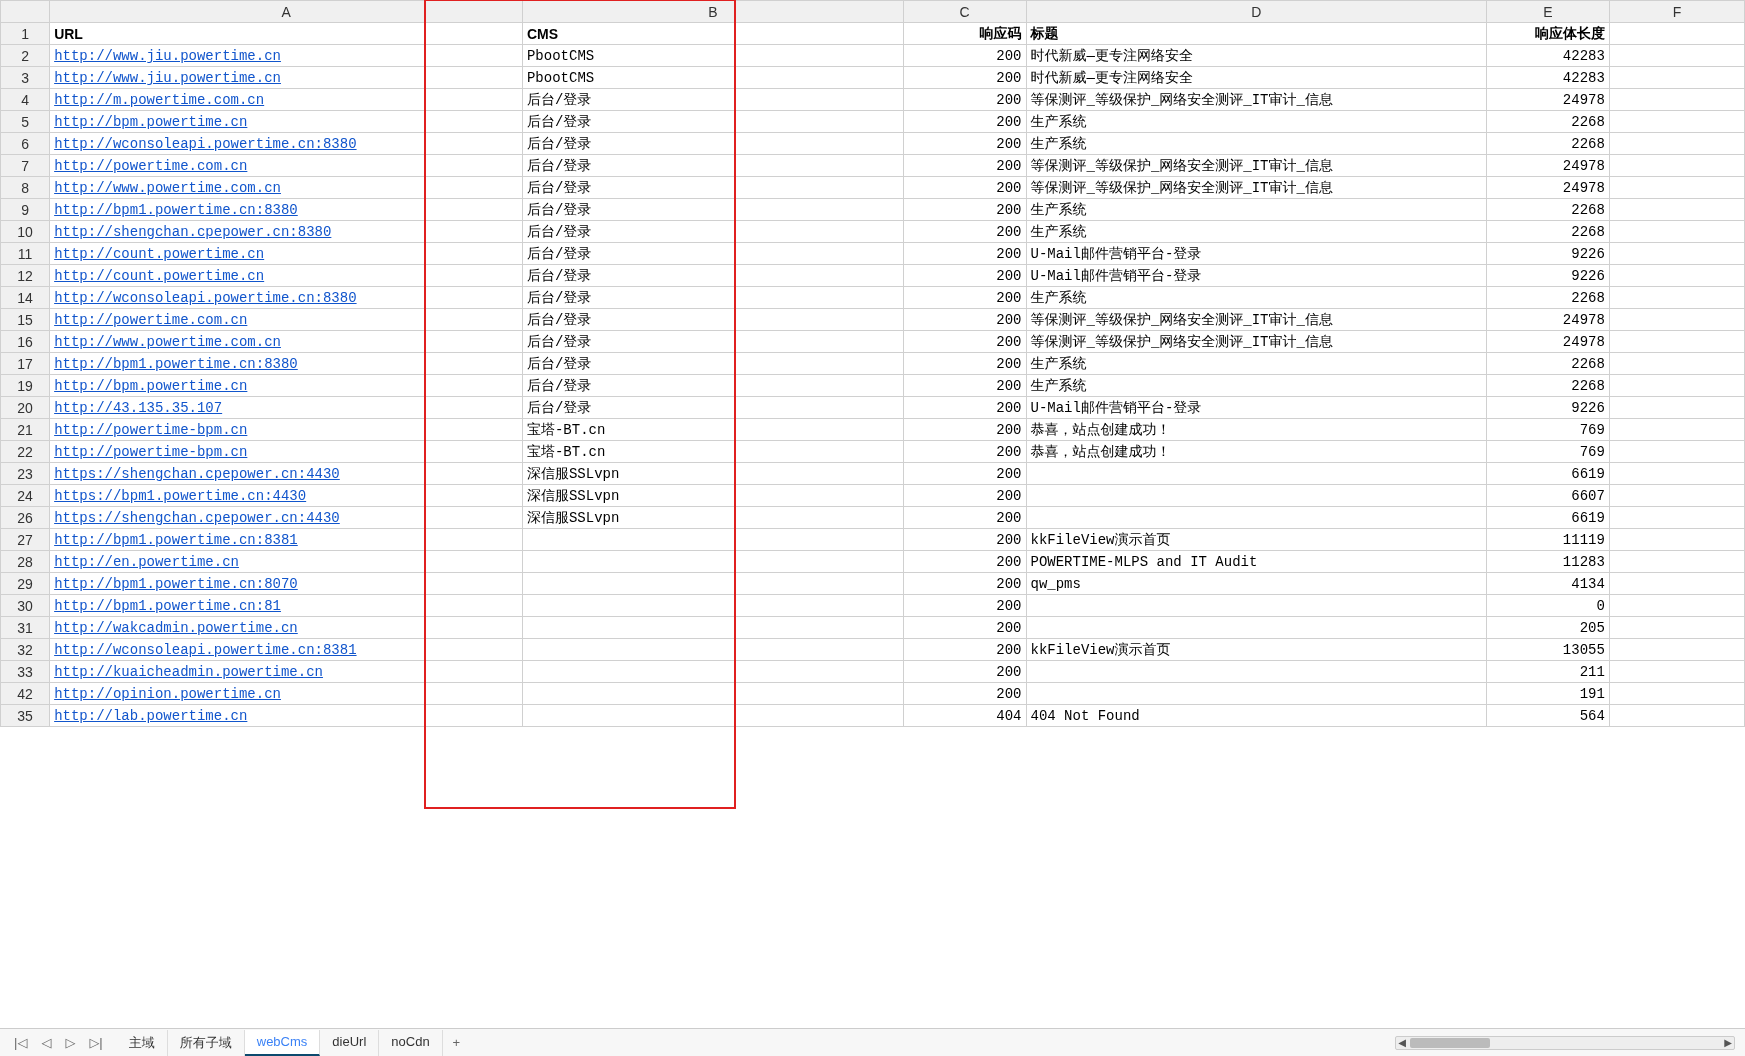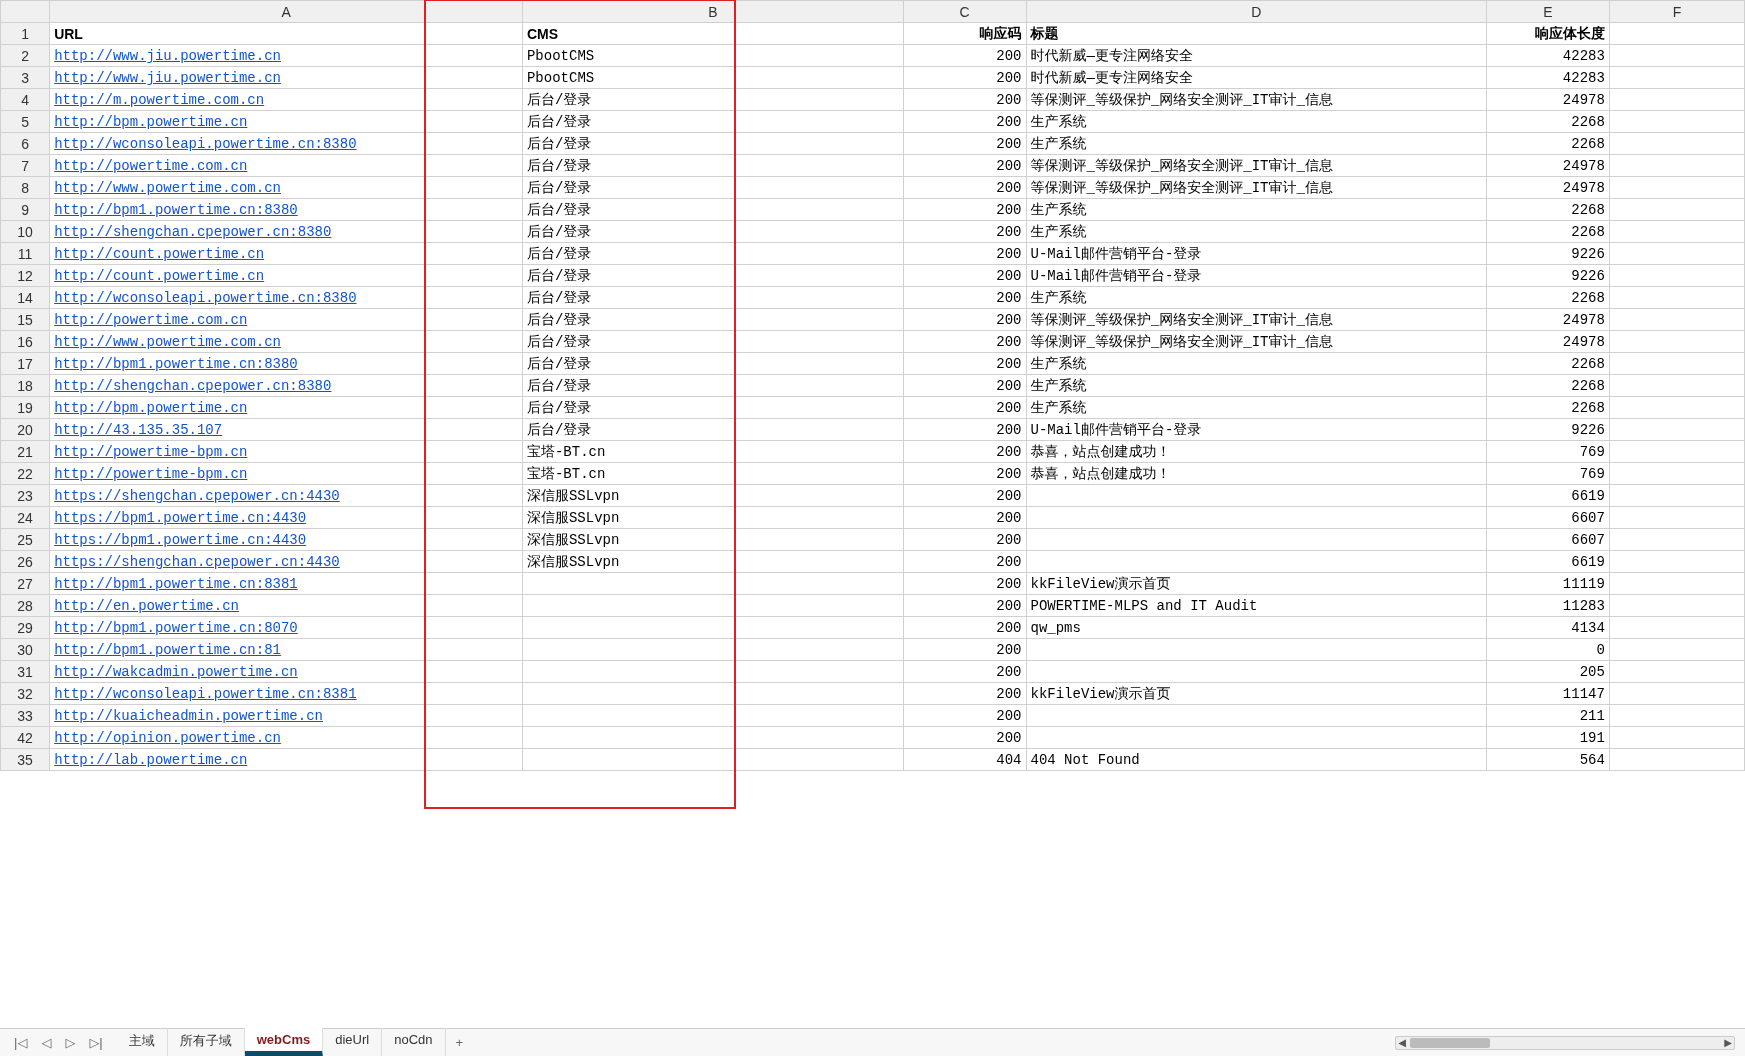--- a/index.html
+++ b/index.html
@@ -89,23 +89,23 @@
   }
   .nav-btn { cursor: pointer; padding: 2px 4px; }
   .tab {
     padding: 4px 12px;
     border-right: 1px solid #ddd;
     cursor: pointer;
     color: #333;
   }
   .tab.active {
     background: #fff;
-    color: #7f1d1d;
-    font-weight: bold;
-    border-bottom: 6px solid #0c4a6e;
+    color: #3b82f6;
+    font-weight: normal;
+    border-bottom: 2px solid #0c4a6e;
   }
   .add-tab { padding: 4px 10px; color: #666; cursor: pointer; }
   .hscroll {
     position: absolute;
     right: 10px;
     bottom: 6px;
     width: 340px;
     height: 14px;
     background: #eee;
     border: 1px solid #ccc;
@@ -294,29 +294,20 @@
         <tr>
           <th class="row-hdr">17</th>
           <td><span class="link">http://bpm1.powertime.cn:8380</span></td>
           <td class="mono">后台/登录</td>
           <td class="num mono">200</td>
           <td class="mono">生产系统</td>
           <td class="num mono">2268</td>
           <td></td>
         </tr>
         <tr>
-          <th class="row-hdr">18</th>
-          <td><span class="link">http://shengchan.cpepower.cn:8380</span></td>
-          <td class="mono">后台/登录</td>
-          <td class="num mono">200</td>
-          <td class="mono">生产系统</td>
-          <td class="num mono">2268</td>
-          <td></td>
-        </tr>
-        <tr>
           <th class="row-hdr">19</th>
           <td><span class="link">http://bpm.powertime.cn</span></td>
           <td class="mono">后台/登录</td>
           <td class="num mono">200</td>
           <td class="mono">生产系统</td>
           <td class="num mono">2268</td>
           <td></td>
         </tr>
         <tr>
           <th class="row-hdr">20</th>
@@ -357,29 +348,20 @@
         <tr>
           <th class="row-hdr">24</th>
           <td><span class="link">https://bpm1.powertime.cn:4430</span></td>
           <td class="mono">深信服SSLvpn</td>
           <td class="num mono">200</td>
           <td class="mono"></td>
           <td class="num mono">6607</td>
           <td></td>
         </tr>
         <tr>
-          <th class="row-hdr">25</th>
-          <td><span class="link">https://bpm1.powertime.cn:4430</span></td>
-          <td class="mono">深信服SSLvpn</td>
-          <td class="num mono">200</td>
-          <td class="mono"></td>
-          <td class="num mono">6607</td>
-          <td></td>
-        </tr>
-        <tr>
           <th class="row-hdr">26</th>
           <td><span class="link">https://shengchan.cpepower.cn:4430</span></td>
           <td class="mono">深信服SSLvpn</td>
           <td class="num mono">200</td>
           <td class="mono"></td>
           <td class="num mono">6619</td>
           <td></td>
         </tr>
         <tr>
           <th class="row-hdr">27</th>
@@ -425,21 +407,21 @@
           <td class="mono"></td>
           <td class="num mono">205</td>
           <td></td>
         </tr>
         <tr>
           <th class="row-hdr">32</th>
           <td><span class="link">http://wconsoleapi.powertime.cn:8381</span></td>
           <td class="mono"></td>
           <td class="num mono">200</td>
           <td class="mono">kkFileView演示首页</td>
-          <td class="num mono">11147</td>
+          <td class="num mono">13055</td>
           <td></td>
         </tr>
         <tr>
           <th class="row-hdr">33</th>
           <td><span class="link">http://kuaicheadmin.powertime.cn</span></td>
           <td class="mono"></td>
           <td class="num mono">200</td>
           <td class="mono"></td>
           <td class="num mono">211</td>
           <td></td>

